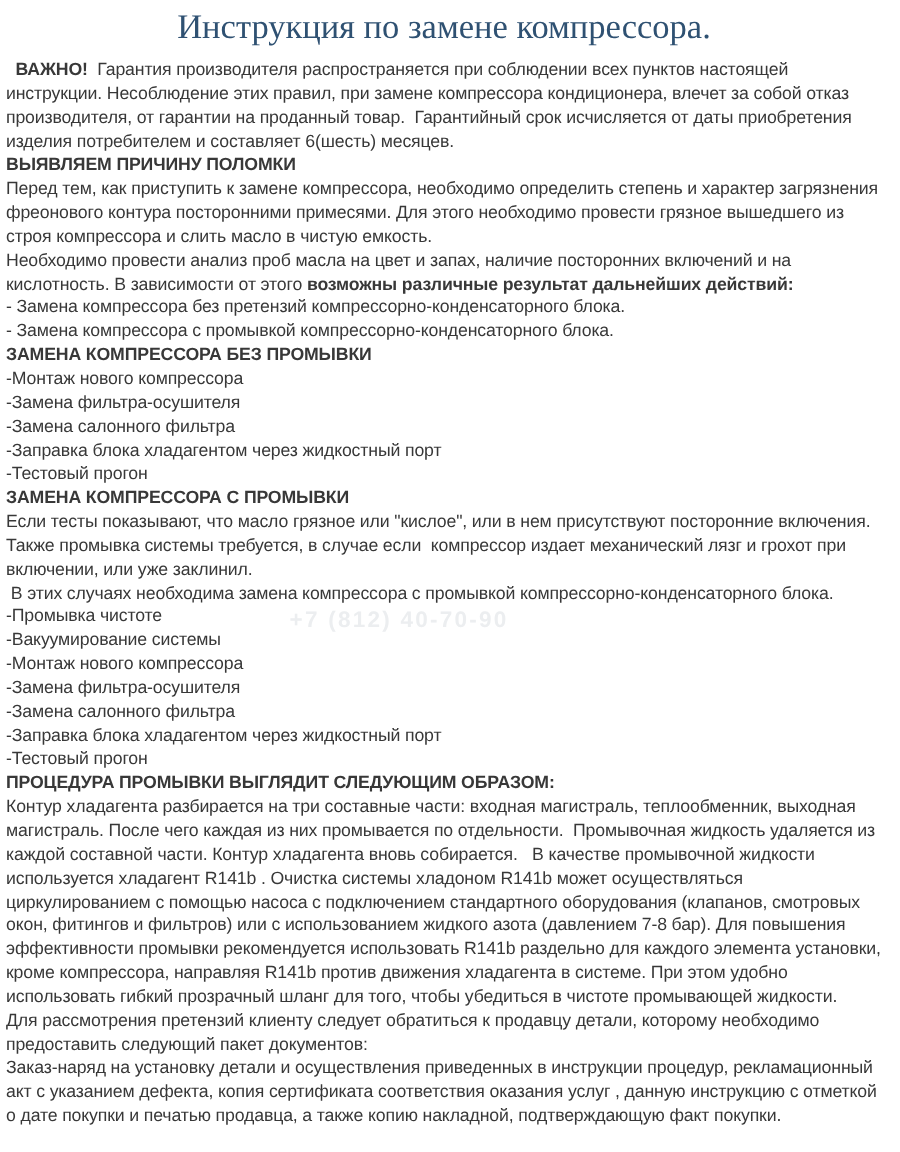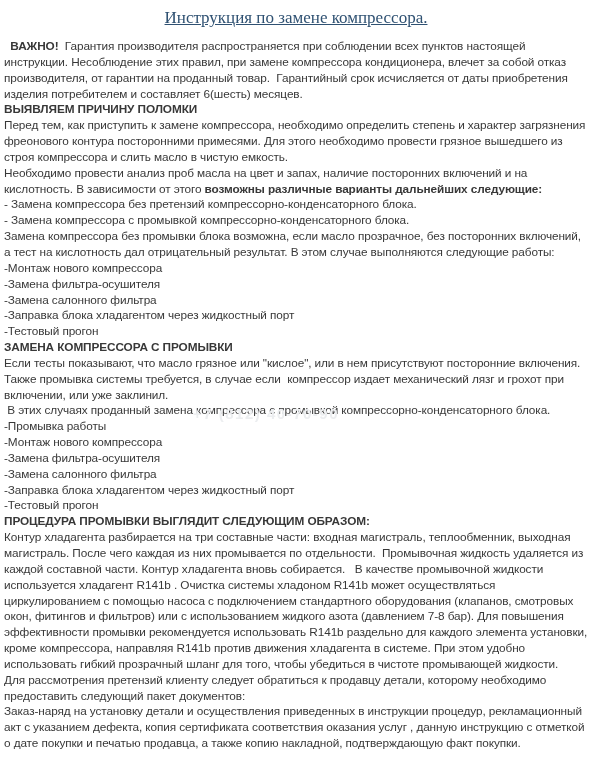--- a/index.html
+++ b/index.html
@@ -20,25 +20,24 @@
     position:relative;
     width:600px;height:768px;
     box-sizing:border-box;
     padding:2px 12px 0 4px;
     overflow:hidden;
   }
   .title{
     font-family:"Liberation Serif","DejaVu Serif",serif;
     font-weight:400;
     color:var(--title-color);
-    font-size:17px;
+    font-size:23px;
     line-height:30px;
     text-align:center;
     margin:1px 0 6px 0;
-    text-decoration:underline;
   }
   .content{
     font-size:11.8px;
     line-height:15.85px;
     letter-spacing:-0.1px;
   }
   .line{
     white-space:pre-wrap;
     margin:0;
   }
@@ -57,33 +56,34 @@
 </head>
 <body>
 
 <div class="doc">
   <div class="watermark">+7 (812) 40-70-90</div>
   <h1 class="title">Инструкция по замене компрессора.</h1>
   <div class="content" id="content">
       <div class="line"><span class="b">  ВАЖНО!</span><span>  Гарантия производителя распространяется при соблюдении всех пунктов настоящей инструкции. Несоблюдение этих правил, при замене компрессора кондиционера, влечет за собой отказ производителя, от гарантии на проданный товар.  Гарантийный срок исчисляется от даты приобретения изделия потребителем и составляет 6(шесть) месяцев.</span></div>
       <div class="line head"><span class="b">ВЫЯВЛЯЕМ ПРИЧИНУ ПОЛОМКИ</span></div>
       <div class="line"><span>Перед тем, как приступить к замене компрессора, необходимо определить степень и характер загрязнения фреонового контура посторонними примесями. Для этого необходимо провести грязное вышедшего из строя компрессора и слить масло в чистую емкость.</span></div>
-      <div class="line"><span>Необходимо провести анализ проб масла на цвет и запах, наличие посторонних включений и на кислотность. В зависимости от этого </span><span class="b">возможны различные варианты дальнейших следующие:</span></div>
+      <div class="line"><span>Необходимо провести анализ проб масла на цвет и запах, наличие посторонних включений и на кислотность. В зависимости от этого </span><span class="b">возможны различные результат дальнейших действий:</span></div>
       <div class="line"><span>- Замена компрессора без претензий компрессорно-конденсаторного блока.</span></div>
       <div class="line"><span>- Замена компрессора с промывкой компрессорно-конденсаторного блока.</span></div>
-      <div class="line"><span>Замена компрессора без промывки блока возможна, если масло прозрачное, без посторонних включений, а тест на кислотность дал отрицательный результат. В этом случае выполняются следующие работы:</span></div>
+      <div class="line head"><span class="b">ЗАМЕНА КОМПРЕССОРА БЕЗ ПРОМЫВКИ</span></div>
       <div class="line"><span>-Монтаж нового компрессора</span></div>
       <div class="line"><span>-Замена фильтра-осушителя</span></div>
       <div class="line"><span>-Замена салонного фильтра</span></div>
       <div class="line"><span>-Заправка блока хладагентом через жидкостный порт</span></div>
       <div class="line"><span>-Тестовый прогон</span></div>
       <div class="line head"><span class="b">ЗАМЕНА КОМПРЕССОРА С ПРОМЫВКИ</span></div>
       <div class="line"><span>Если тесты показывают, что масло грязное или "кислое", или в нем присутствуют посторонние включения. Также промывка системы требуется, в случае если  компрессор издает механический лязг и грохот при включении, или уже заклинил.</span></div>
-      <div class="line"><span> В этих случаях проданный замена компрессора с промывкой компрессорно-конденсаторного блока.</span></div>
-      <div class="line"><span>-Промывка работы</span></div>
+      <div class="line"><span> В этих случаях необходима замена компрессора с промывкой компрессорно-конденсаторного блока.</span></div>
+      <div class="line"><span>-Промывка чистоте</span></div>
+      <div class="line"><span>-Вакуумирование системы</span></div>
       <div class="line"><span>-Монтаж нового компрессора</span></div>
       <div class="line"><span>-Замена фильтра-осушителя</span></div>
       <div class="line"><span>-Замена салонного фильтра</span></div>
       <div class="line"><span>-Заправка блока хладагентом через жидкостный порт</span></div>
       <div class="line"><span>-Тестовый прогон</span></div>
       <div class="line head"><span class="b">ПРОЦЕДУРА ПРОМЫВКИ ВЫГЛЯДИТ СЛЕДУЮЩИМ ОБРАЗОМ:</span></div>
       <div class="line"><span>Контур хладагента разбирается на три составные части: входная магистраль, теплообменник, выходная магистраль. После чего каждая из них промывается по отдельности.  Промывочная жидкость удаляется из каждой составной части. Контур хладагента вновь собирается.   В качестве промывочной жидкости  используется хладагент R141b . Очистка системы хладоном R141b может осуществляться циркулированием с помощью насоса с подключением стандартного оборудования (клапанов, смотровых окон, фитингов и фильтров) или с использованием жидкого азота (давлением 7-8 бар). Для повышения эффективности промывки рекомендуется использовать R141b раздельно для каждого элемента установки, кроме компрессора, направляя R141b против движения хладагента в системе. При этом удобно использовать гибкий прозрачный шланг для того, чтобы убедиться в чистоте промывающей жидкости.</span></div>
       <div class="line"><span>Для рассмотрения претензий клиенту следует обратиться к продавцу детали, которому необходимо предоставить следующий пакет документов:</span></div>
       <div class="line"><span>Заказ-наряд на установку детали и осуществления приведенных в инструкции процедур, рекламационный акт с указанием дефекта, копия сертификата соответствия оказания услуг , данную инструкцию с отметкой о дате покупки и печатью продавца, а также копию накладной, подтверждающую факт покупки.</span></div>
     </div>

